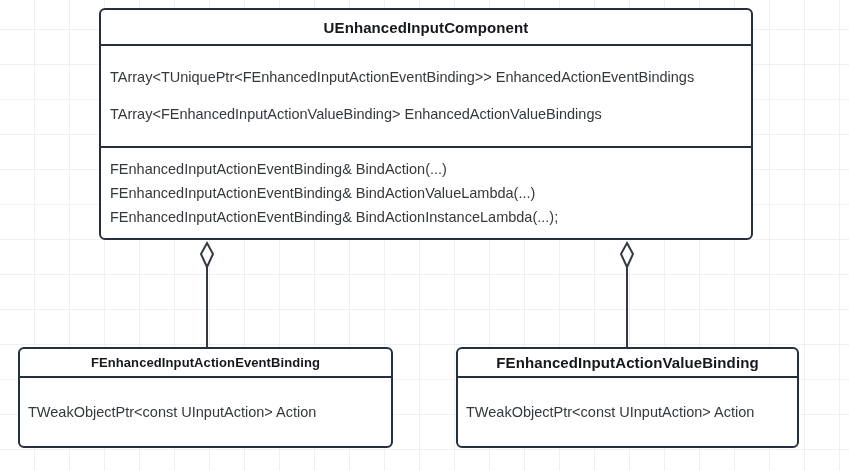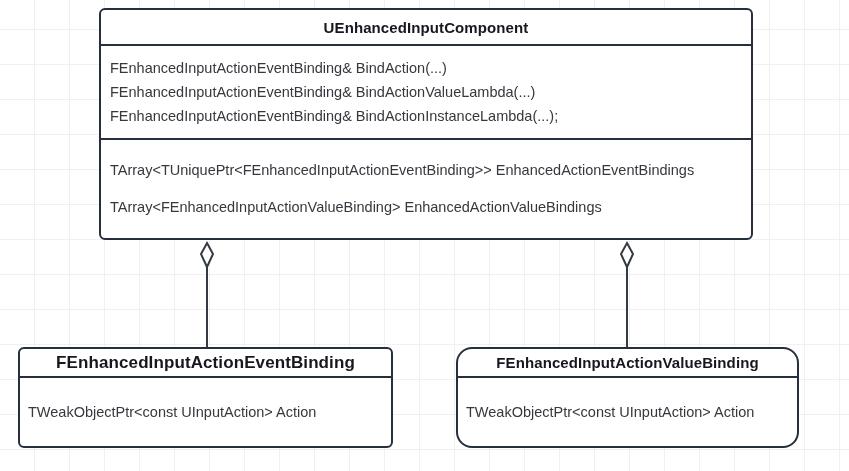--- a/index.html
+++ b/index.html
@@ -95,40 +95,39 @@
 
   
   #event-binding-class {
     left: 18px;
     top: 347px;
     width: 375px;
     height: 101px;
   }
   #event-binding-class .uml-title {
     height: 29px;
-    font-size: 17px;
+    font-size: 13px;
   }
   #event-binding-attributes {
     height: 68px;
     padding: 0 8px;
     gap: 4px;
     justify-content: center;
   }
   #event-binding-attributes .uml-line {
     font-size: 14.5px;
     line-height: 19px;
   }
 
   
   #value-binding-class {
     left: 456px;
     top: 347px;
     width: 343px;
     height: 101px;
-    border-radius: 16px;
   }
   #value-binding-class .uml-title {
     height: 29px;
     font-size: 15px;
   }
   #value-binding-attributes {
     height: 68px;
     padding: 0 8px;
     gap: 4px;
     justify-content: center;
@@ -165,29 +164,29 @@
     <polygon class="aggregation-diamond" points="15,2 21,13 15,26 9,13"></polygon>
   </svg>
 
   <svg class="connector" id="connector-right" style="left:612px; top:241px; width:30px; height:110px;" viewBox="0 0 30 110">
     <line class="connector-line" x1="15" y1="4" x2="15" y2="108"></line>
     <polygon class="aggregation-diamond" points="15,2 21,13 15,26 9,13"></polygon>
   </svg>
 
   <div class="uml-class" id="main-class">
     <div class="uml-title">UEnhancedInputComponent</div>
+    <div class="uml-compartment" id="main-class-attributes">
+      <div class="uml-line">TArray&lt;TUniquePtr&lt;FEnhancedInputActionEventBinding&gt;&gt; EnhancedActionEventBindings</div>
+      <div class="uml-line">TArray&lt;FEnhancedInputActionValueBinding&gt; EnhancedActionValueBindings</div>
+    </div>
     <div class="uml-compartment" id="main-class-methods">
       <div class="uml-line">FEnhancedInputActionEventBinding&amp; BindAction(...)</div>
       <div class="uml-line">FEnhancedInputActionEventBinding&amp; BindActionValueLambda(...)</div>
       <div class="uml-line">FEnhancedInputActionEventBinding&amp; BindActionInstanceLambda(...);</div>
     </div>
-    <div class="uml-compartment" id="main-class-attributes">
-      <div class="uml-line">TArray&lt;TUniquePtr&lt;FEnhancedInputActionEventBinding&gt;&gt; EnhancedActionEventBindings</div>
-      <div class="uml-line">TArray&lt;FEnhancedInputActionValueBinding&gt; EnhancedActionValueBindings</div>
-    </div>
   </div>
 
   <div class="uml-class" id="event-binding-class">
     <div class="uml-title">FEnhancedInputActionEventBinding</div>
     <div class="uml-compartment" id="event-binding-attributes">
       <div class="uml-line">TWeakObjectPtr&lt;const UInputAction&gt; Action</div>
     </div>
   </div>
 
   <div class="uml-class" id="value-binding-class">

